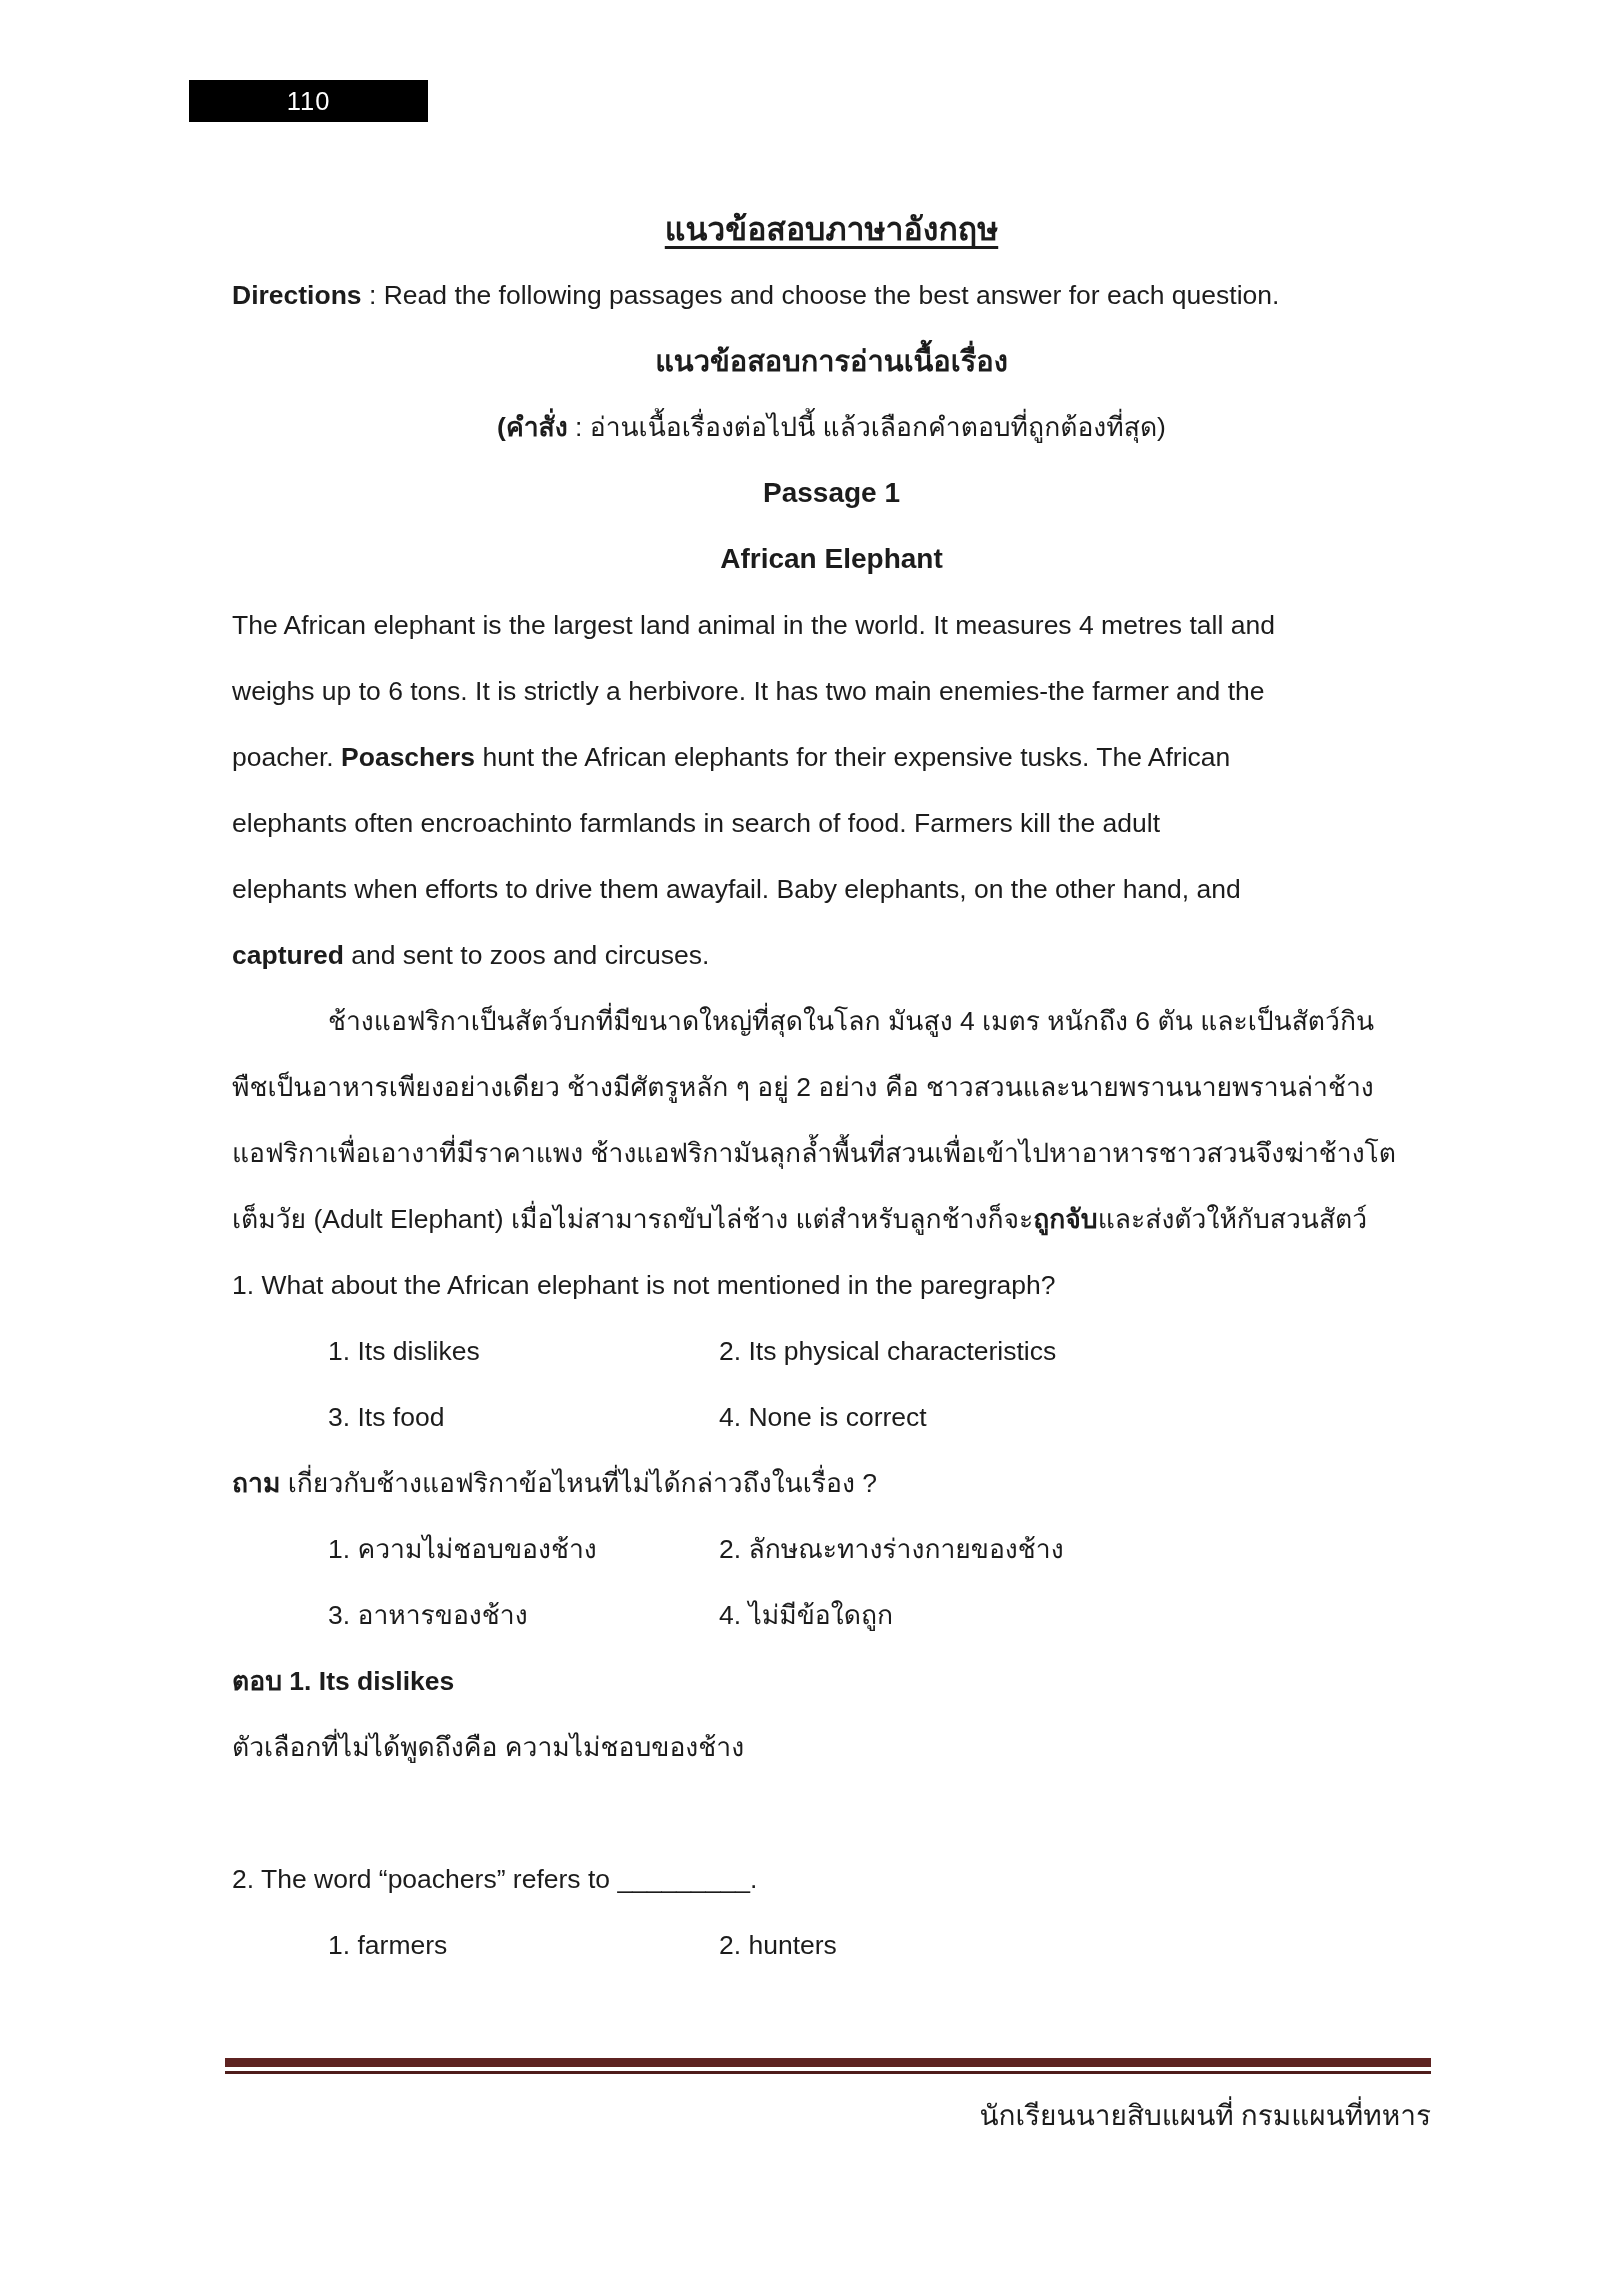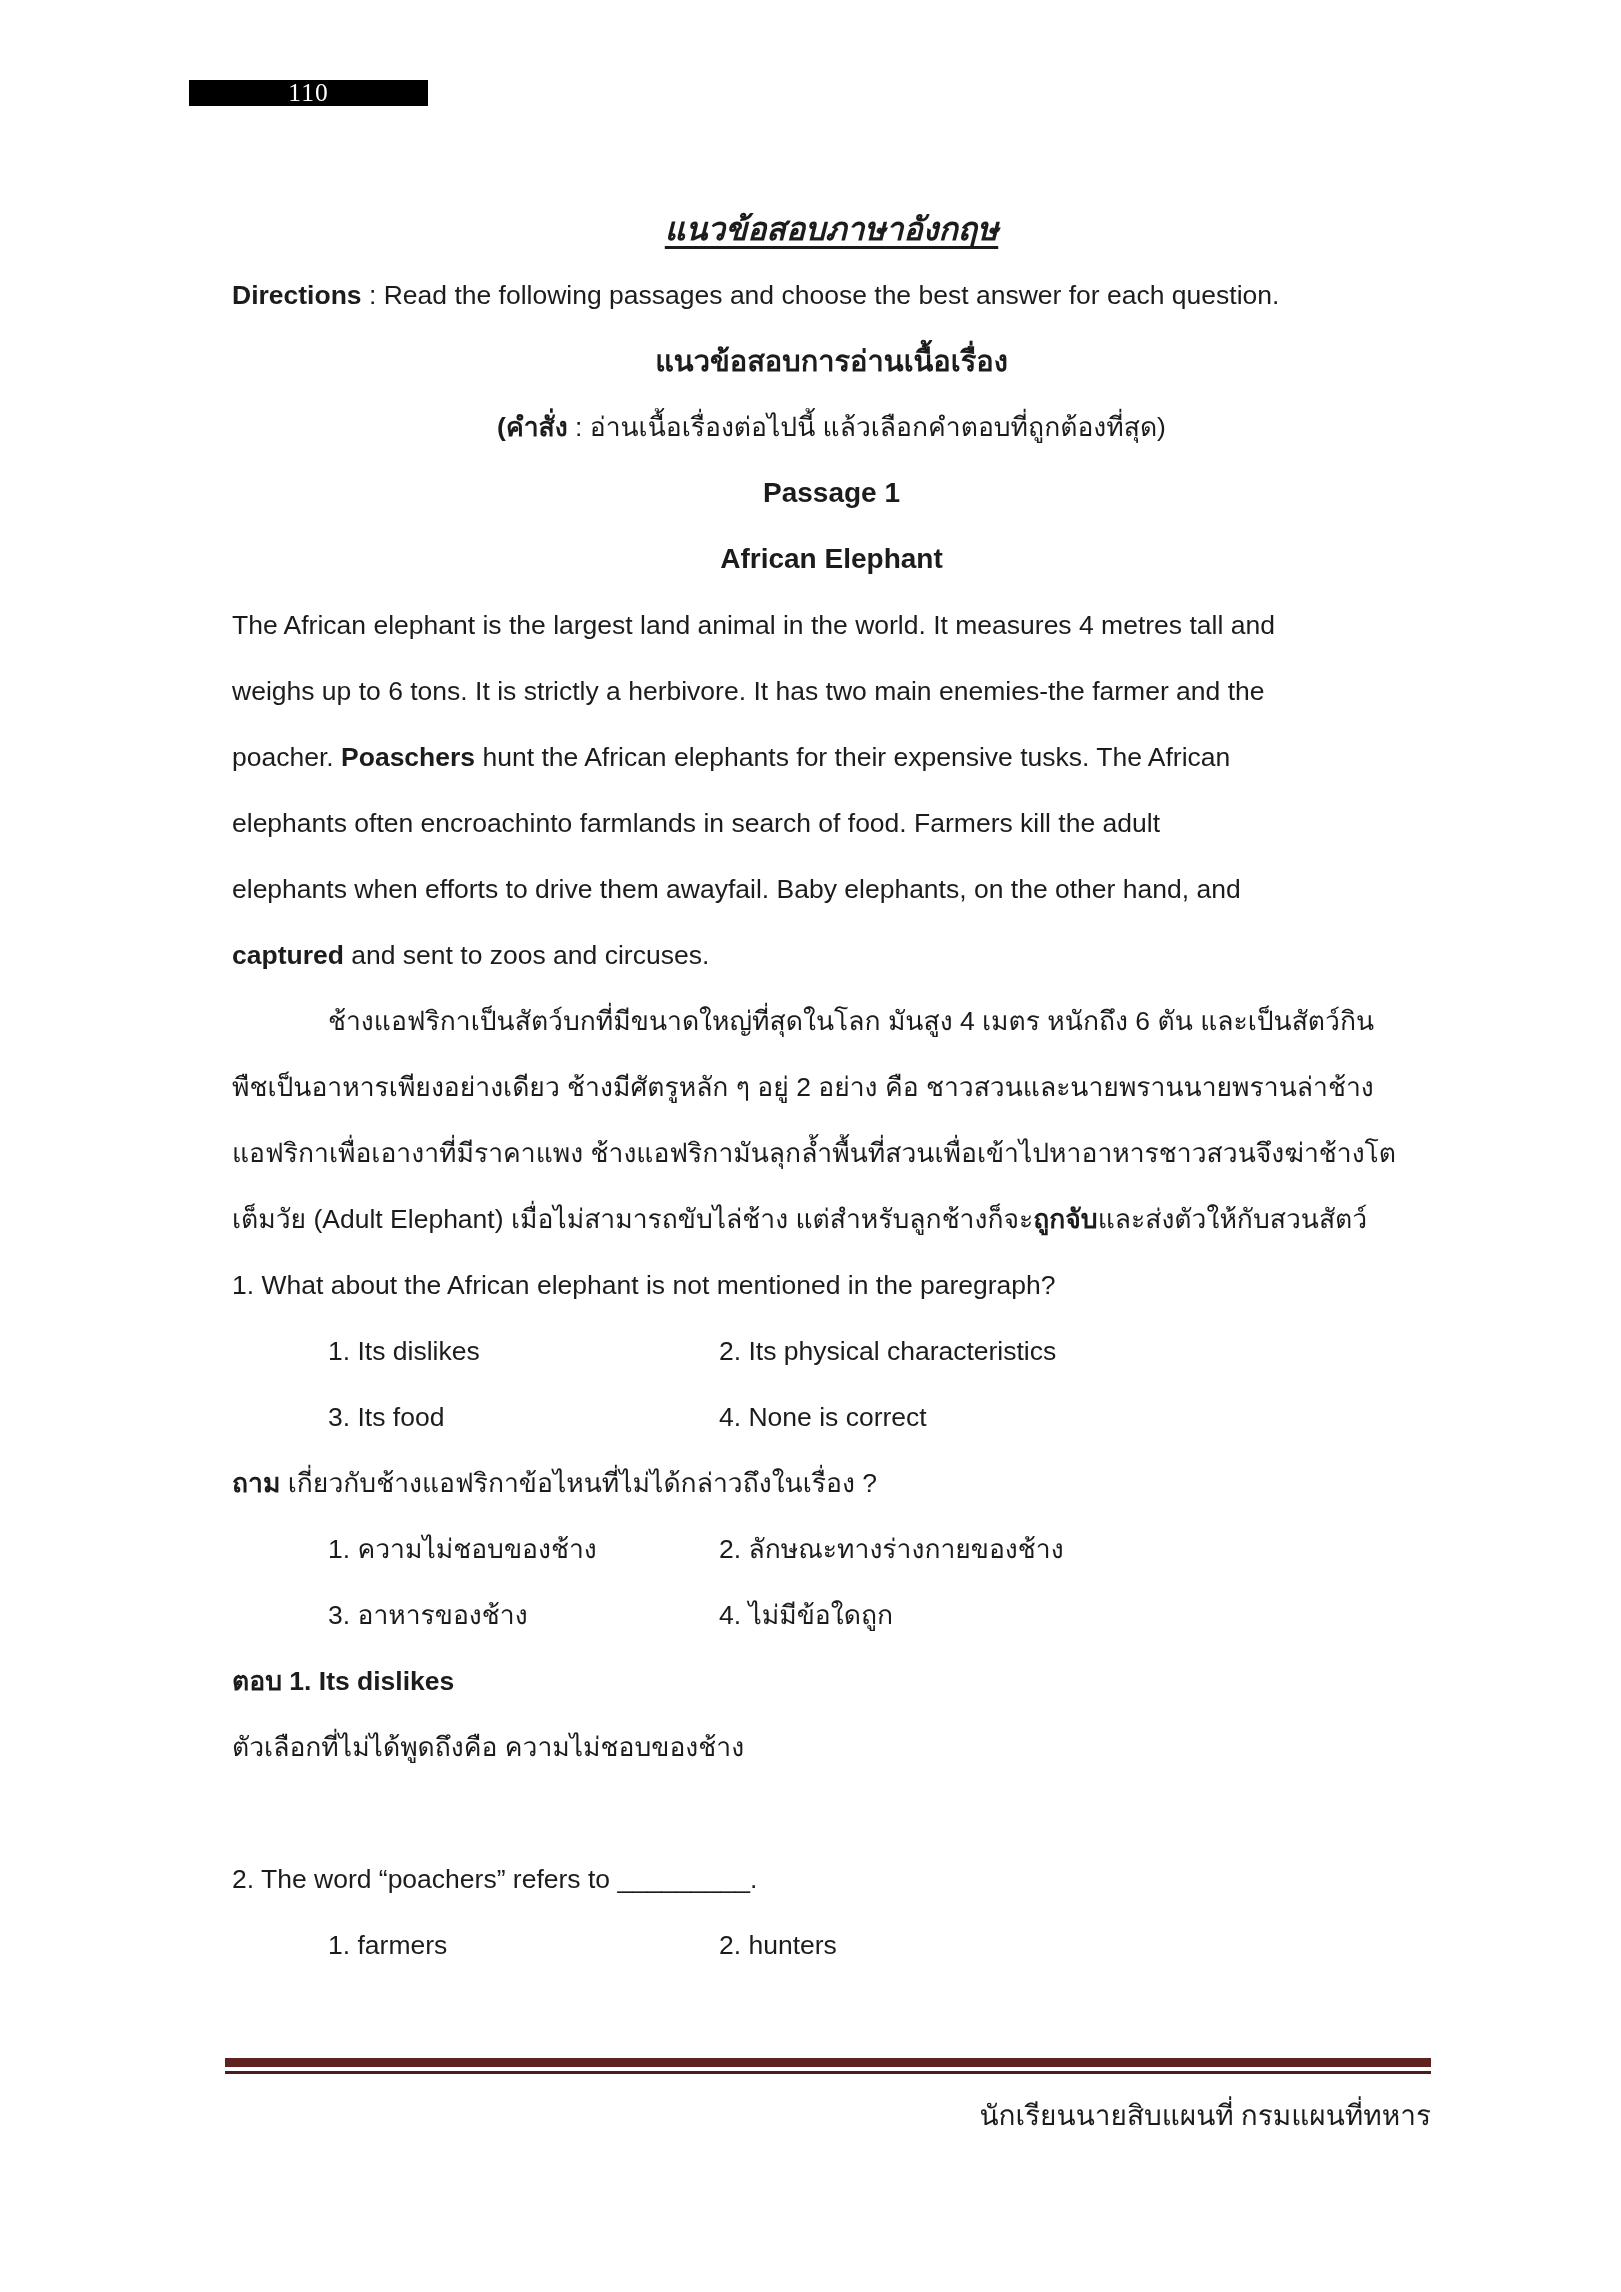--- a/index.html
+++ b/index.html
@@ -2,34 +2,34 @@
 <html><head>
 <meta charset="utf-8">
 <style>
   html,body{margin:0;padding:0;}
   body{
     width:1621px;height:2293px;position:relative;background:#ffffff;
     font-family:"Liberation Sans", sans-serif;color:#1c1c1c;
     overflow:hidden;
   }
   .page-number-box{
-    position:absolute;left:189px;top:80px;width:239px;height:26px;
+    position:absolute;left:189px;top:80px;width:239px;height:42px;
     background:#000;color:#fff;display:flex;align-items:center;justify-content:center;
-    font-family:Liberation Serif, serif;font-size:25.5px;letter-spacing:1px;
+    font-family:Liberation Sans, sans-serif;font-size:25.5px;letter-spacing:1px;
   }
   .content{
     position:absolute;left:232px;top:196px;width:1199px;
   }
   .line{
     height:66px;line-height:66px;font-size:26.5px;white-space:nowrap;
   }
   .center{text-align:center;}
   .bold{font-weight:bold;}
   .title-line{font-size:32px;}
-  .title-underline{text-decoration:underline;text-decoration-thickness:2.9px;text-underline-offset:5.9px;font-style:italic;}
+  .title-underline{text-decoration:underline;text-decoration-thickness:2.9px;text-underline-offset:5.9px;}
   .subtitle-line{font-size:29px;}
   .heading-line{font-size:28px;}
   .indent{padding-left:96px;}
   .choices-row{padding-left:96px;}
   .choice-col1{display:inline-block;width:391px;}
   .choice-col2{display:inline-block;}
   .blank-line{height:66px;}
   .footer-rule-thick{
     position:absolute;left:225px;top:2058px;width:1206px;height:8.8px;background:#5e2321;
   }

